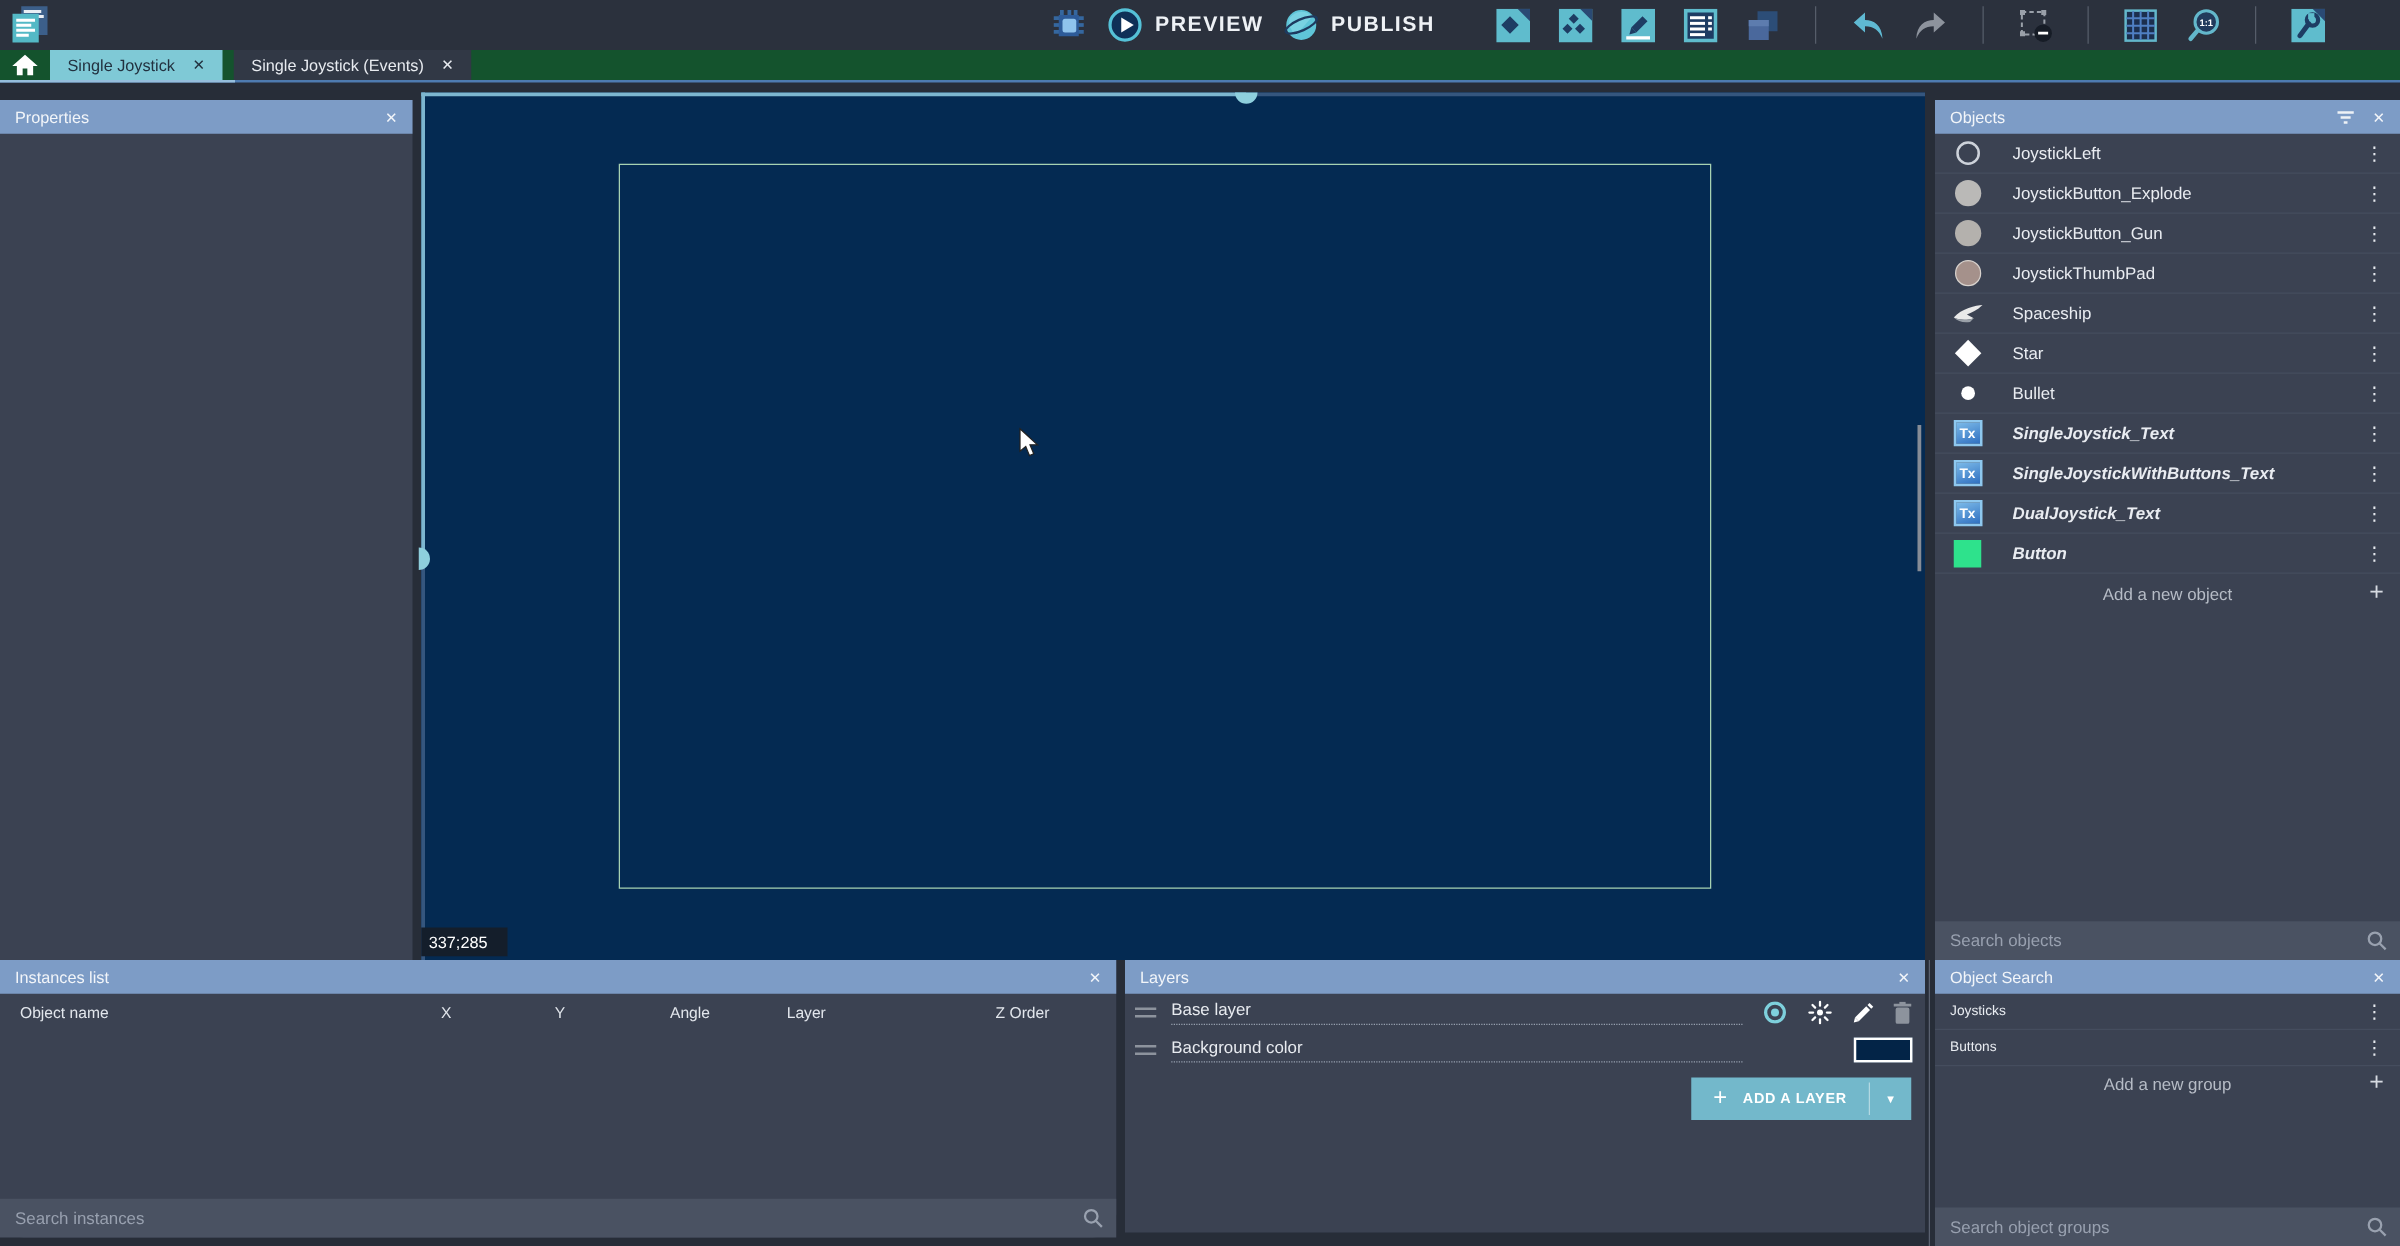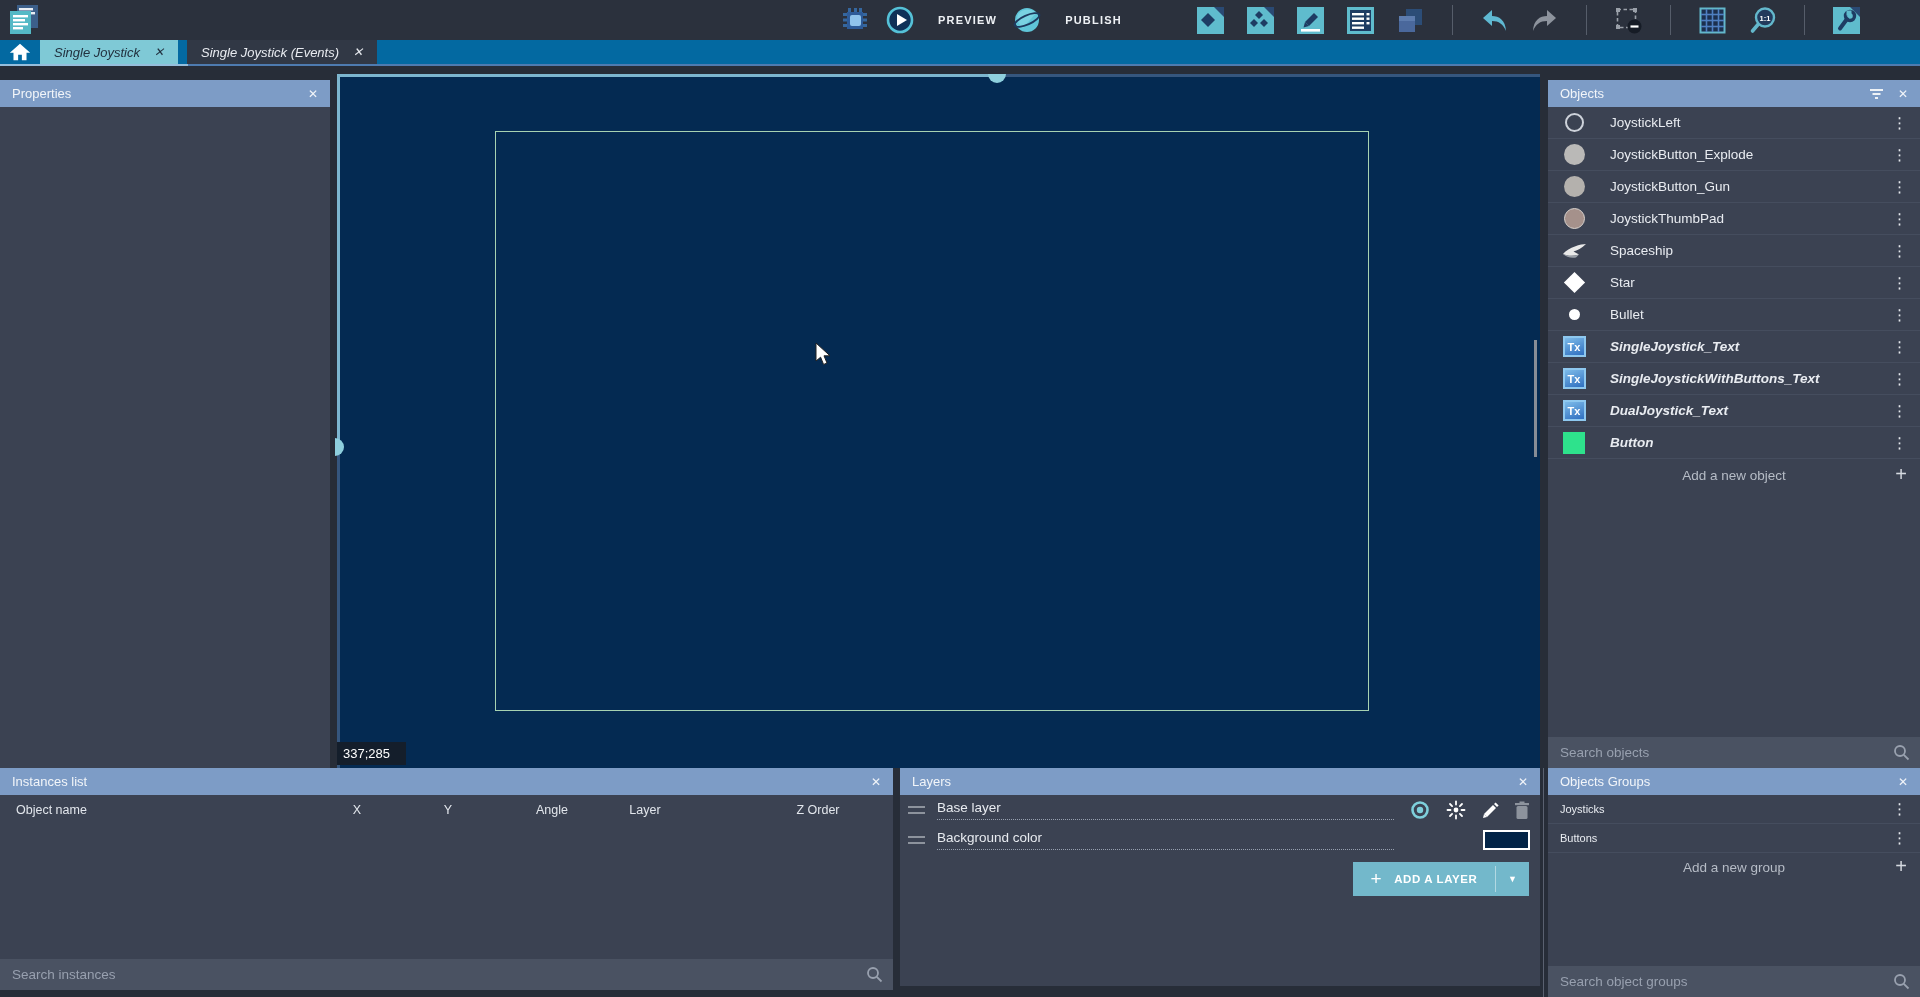--- a/index.html
+++ b/index.html
@@ -5,27 +5,27 @@
   * { margin:0; padding:0; box-sizing:border-box; }
   html,body { background:#1e232c; }
   .app { position:relative; width:1920px; height:997px; background:#272d38;
          font-family:"Liberation Sans", sans-serif; overflow:hidden; color:#e8ebf0; }
 
   
   .topbar { position:absolute; left:0; top:0; right:0; height:40px; background:#2b313d; }
   .logo-btn { position:absolute; left:6px; top:3px; width:36px; height:34px; cursor:pointer; }
   .topbar-center { position:absolute; left:840px; top:0; height:40px; display:flex; align-items:center; gap:16px; }
   .icon-btn { background:none; border:none; padding:0; display:flex; align-items:center; cursor:pointer; }
-  .labeled-btn { background:none; border:none; display:flex; align-items:center; gap:24px;
-                 color:#eef1f5; font-family:inherit; font-size:11px; font-weight:bold; letter-spacing:1.2px; cursor:pointer; }
+  .labeled-btn { background:none; border:none; display:flex; align-items:center; gap:10px;
+                 color:#eef1f5; font-family:inherit; font-size:17px; font-weight:bold; letter-spacing:1.2px; cursor:pointer; }
   .topbar-right { position:absolute; right:60px; top:0; height:40px; display:flex; align-items:center; gap:23px; }
   .tsep { width:1px; height:30px; background:#565d6a; margin:0 5px; }
 
   
-  .tabbar { position:absolute; left:0; top:40px; right:0; height:24px; background:#0369a1; display:flex;font-style:italic; }
+  .tabbar { position:absolute; left:0; top:40px; right:0; height:24px; background:#14532d; display:flex; }
   .home-tab { width:40px; height:24px; display:flex; align-items:center; justify-content:center; cursor:pointer; }
   .tab { display:flex; align-items:center; gap:14px; padding:0 14px; font-size:13px; color:#e8ebf0; cursor:pointer; }
   .tab.active { background:#7fc9d6; color:#22313f; }
   .tab.inactive { background:#313845; margin-left:9px; }
   .tab-close { font-size:12px; }
   .underline { position:absolute; left:0; top:64px; right:0; height:2px; background:#4e7bb0; }
   .underline-active { width:188px; height:2px; background:#95bedc; }
 
   
   .panel { position:absolute; background:#3b4252; }
@@ -502,21 +502,21 @@
       </span>
       <span class="alb-split"></span>
       <span class="alb-caret">
         <span>▼</span>
       </span>
     </div>
   </section>
 
   <section class="panel" id="groups">
     <div class="panel-header">
-      <span>Objects Groups</span>
+      <span>Object Search</span>
       <span class="ph-spacer"></span>
       <span class="hdr-x">✕</span>
     </div>
     <div class="grp-row">
       <span class="grp-label">Joysticks</span>
       <span class="dots">⋮</span>
     </div>
     <div class="grp-row">
       <span class="grp-label">Buttons</span>
       <span class="dots">⋮</span>

